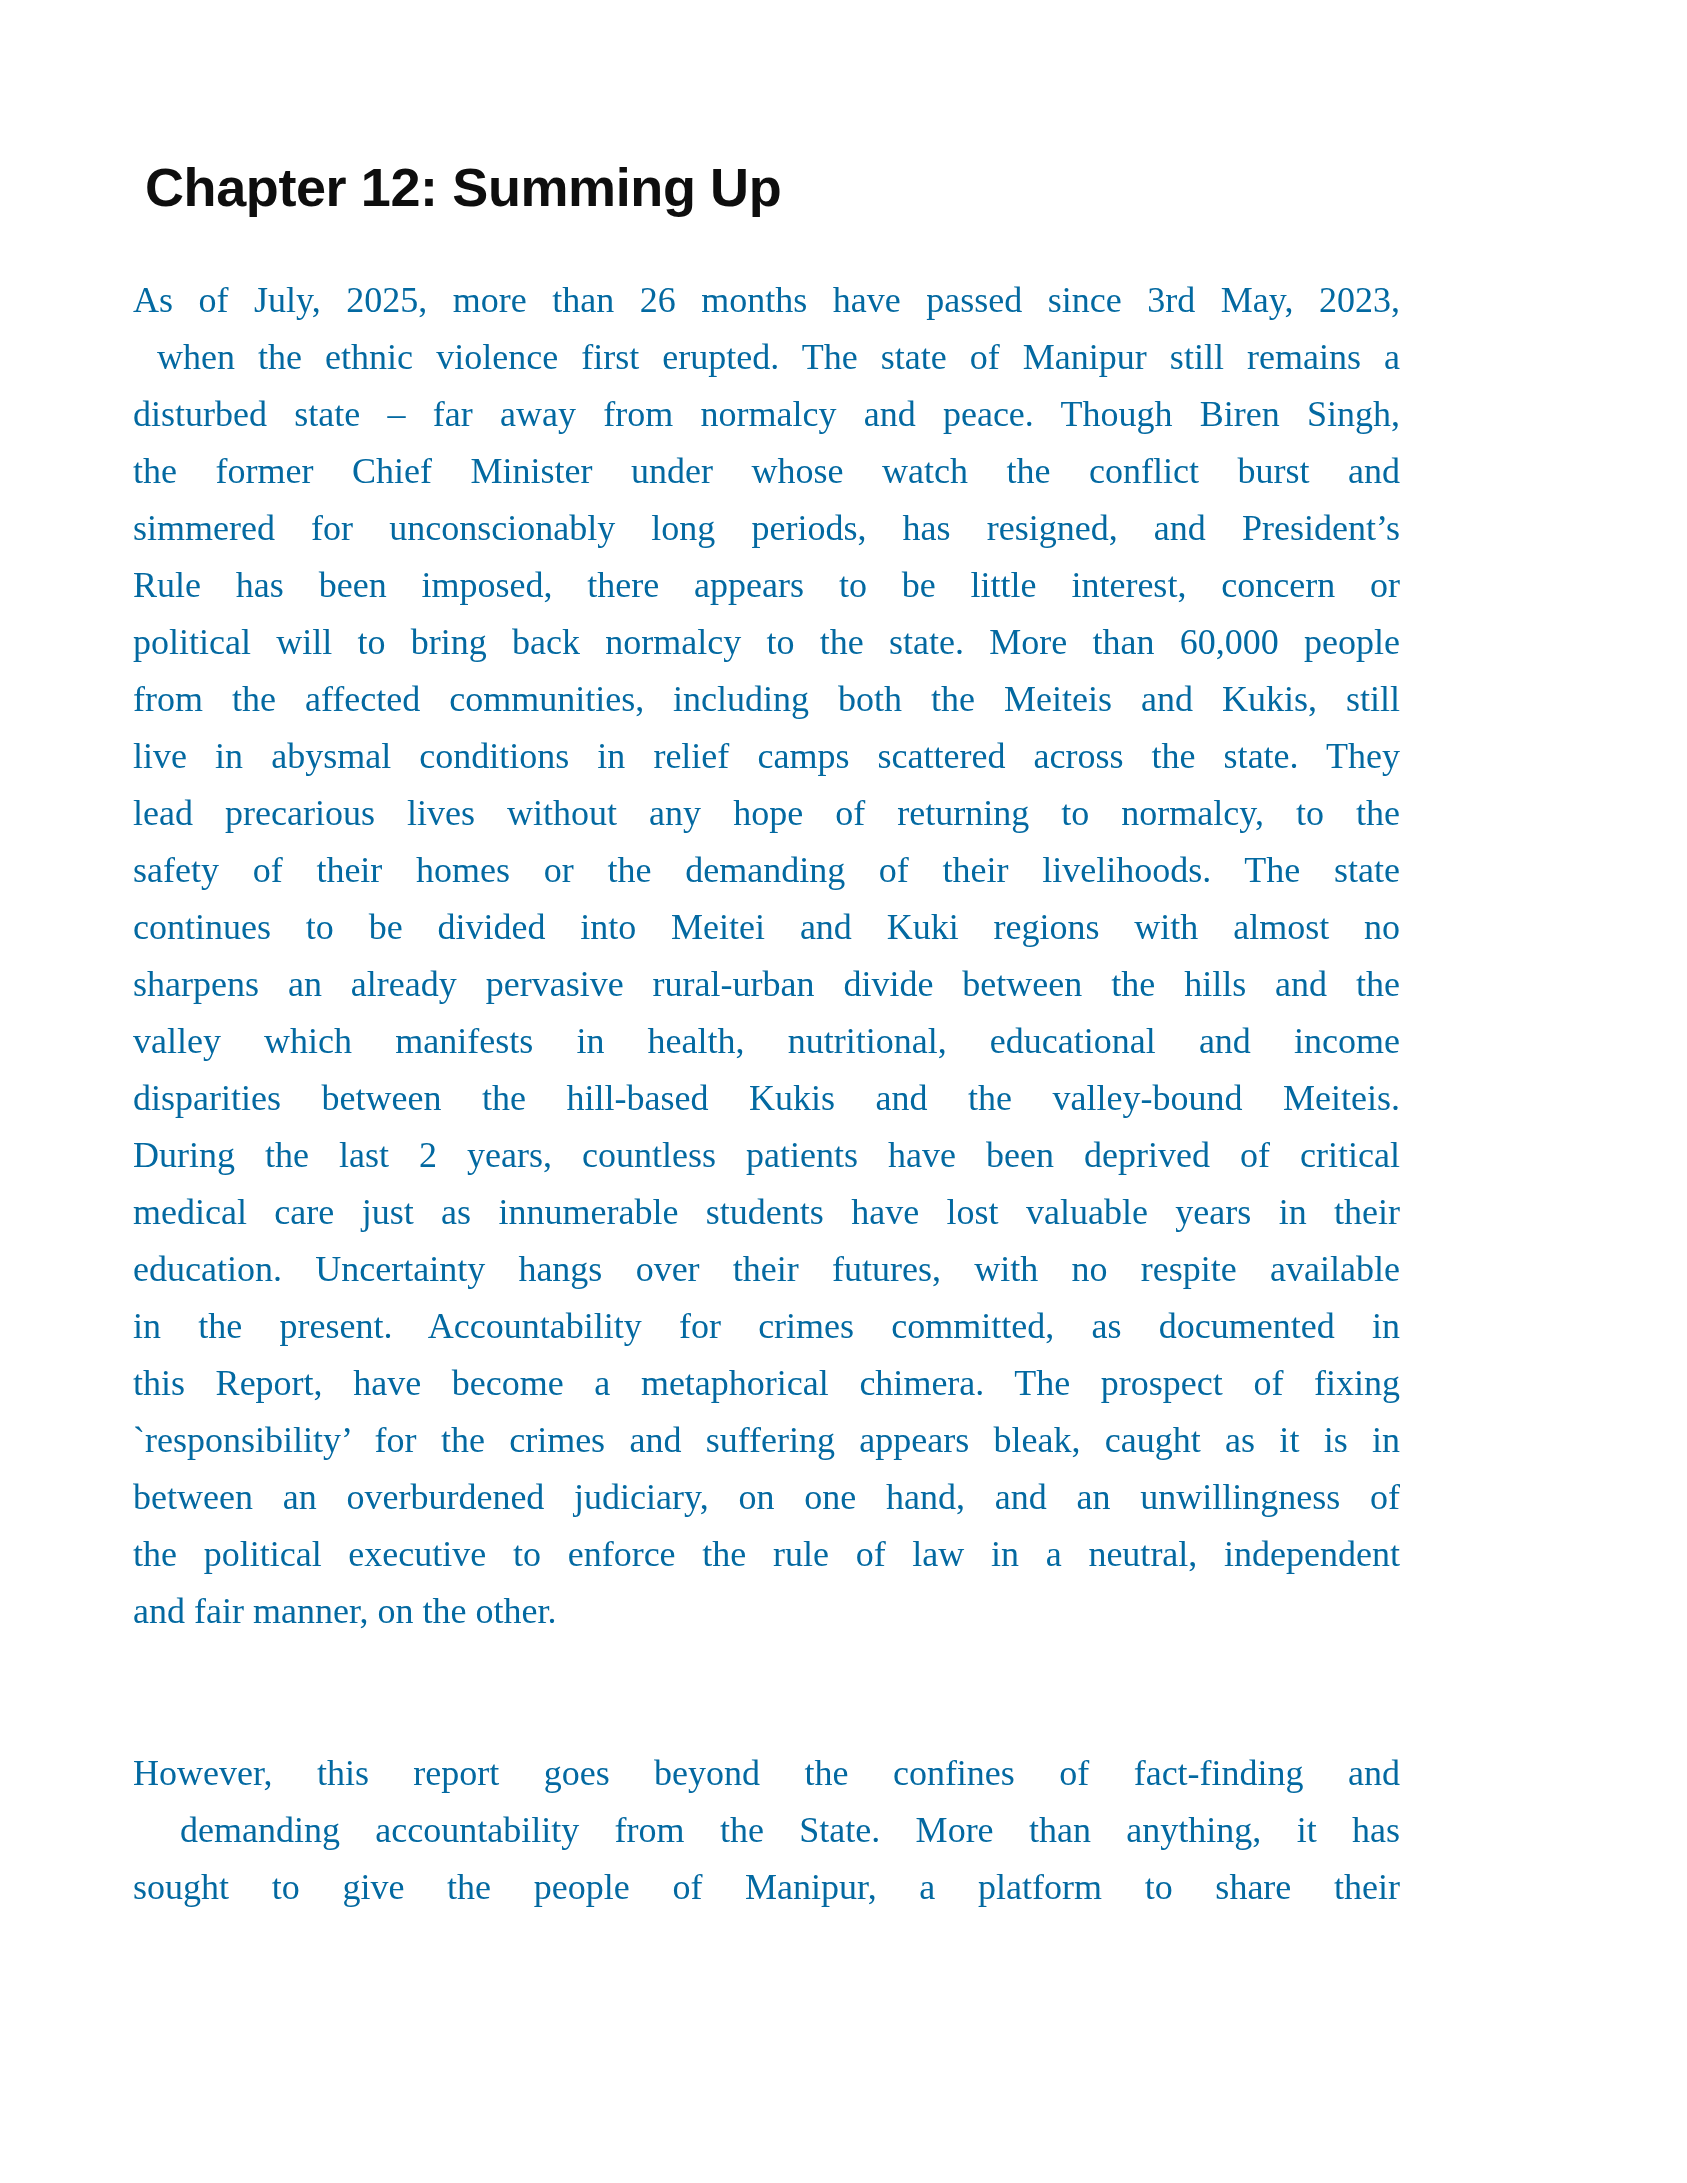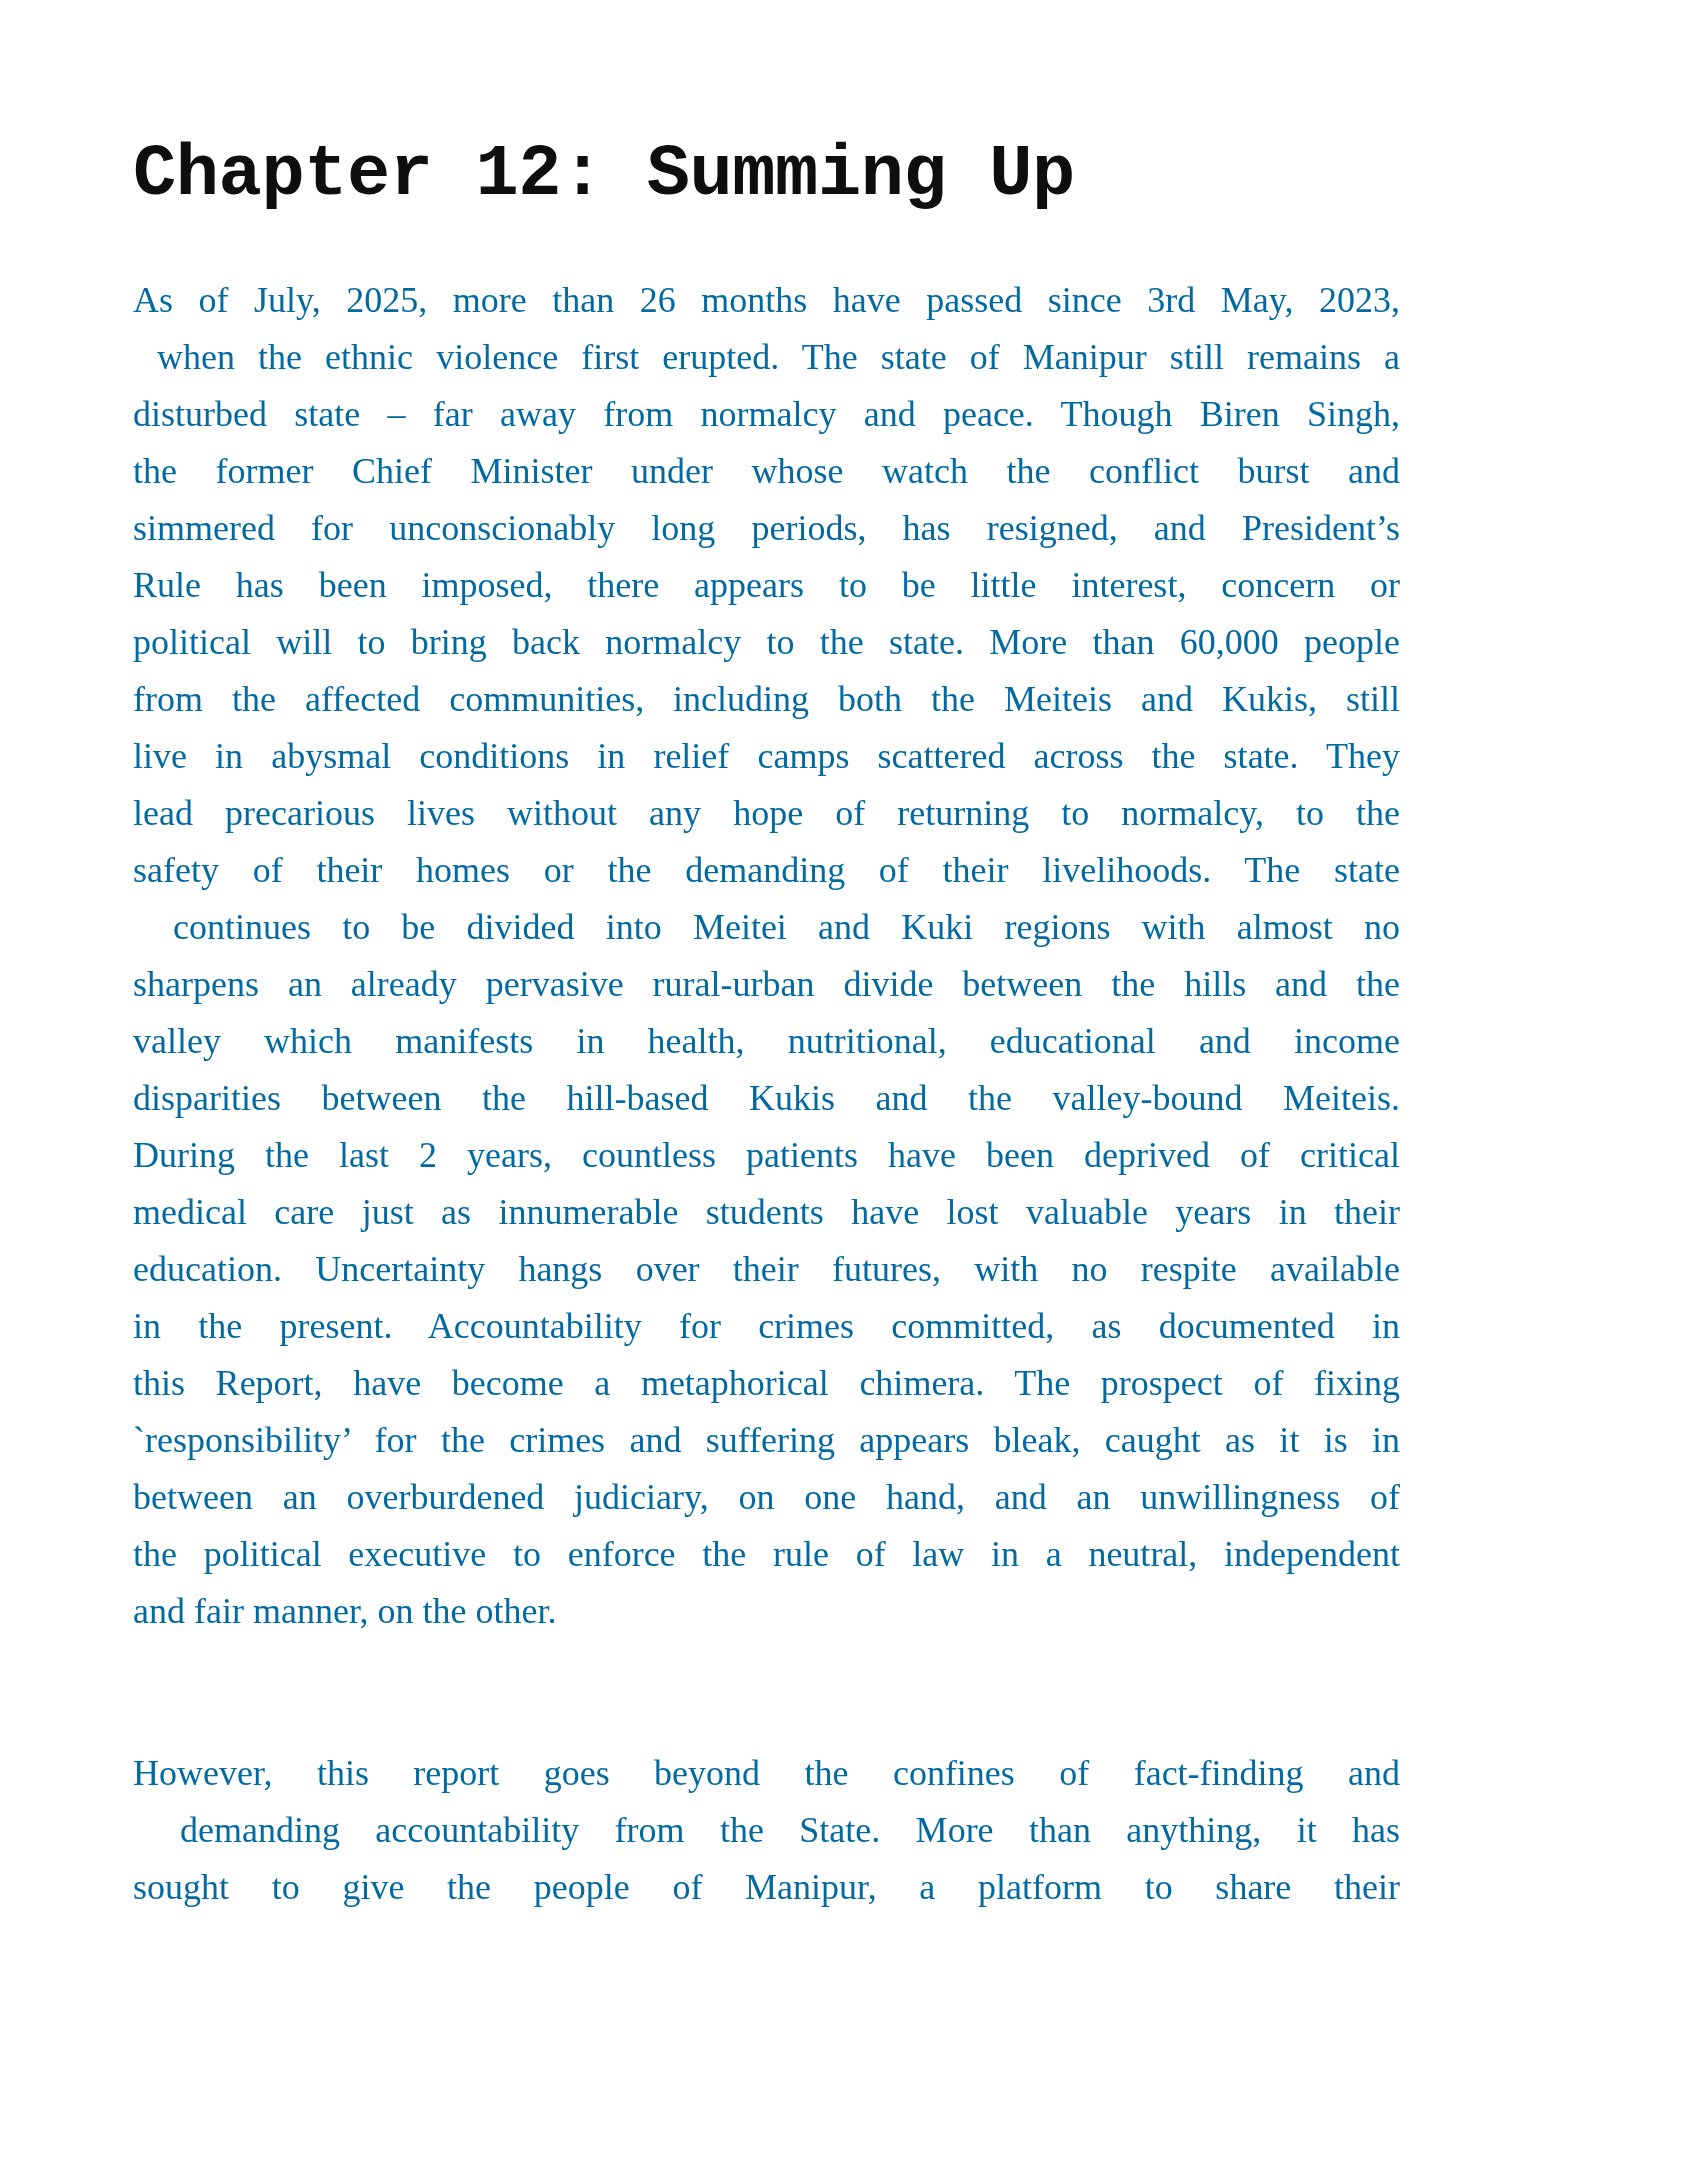--- a/index.html
+++ b/index.html
@@ -1,21 +1,21 @@
 <!DOCTYPE html>
 <html style="font-size:13px"><head>
 <meta charset="utf-8">
 <style>
   html, body { margin: 0; padding: 0; background: #ffffff; }
   body { width: 1687px; height: 2183px; position: relative; overflow: hidden; }
   .page { position: absolute; left: 0; top: 0; width: 1687px; height: 2183px; background: #ffffff; color: #141414; }
   .title {
     position: absolute; left: 133px; top: 142px;
-    font-family: Liberation Mono, monospace;
-    font-weight: bold; font-size: 72px; line-height: 66px; margin: 0; color: #0e0e0e;
+    font-family: Liberation Sans, sans-serif;
+    font-weight: bold; font-size: 54px; line-height: 66px; margin: 12px; color: #0e0e0e;
     letter-spacing: -0.4px;
   }
   .para {
     position: absolute; left: 133px; width: 1267px;
     font-family: "Liberation Serif", "DejaVu Serif", serif;
     font-size: 36px; color: #0369a1;
   }
   .para .line {
     display: block; height: 57px; line-height: 57px;
     text-align: justify; text-align-last: justify; white-space: nowrap;
@@ -41,21 +41,21 @@
     <span class="line" style="white-space: nowrap; margin-left: 24px;">when the ethnic violence first erupted. The state of Manipur still remains a</span>
     <span class="line" style="white-space: nowrap;">disturbed state – far away from normalcy and peace. Though Biren Singh,</span>
     <span class="line" style="white-space: nowrap;">the former Chief Minister under whose watch the conflict burst and</span>
     <span class="line" style="white-space: nowrap;">simmered for unconscionably long periods, has resigned, and President’s</span>
     <span class="line" style="white-space: nowrap;">Rule has been imposed, there appears to be little interest, concern or</span>
     <span class="line" style="white-space: nowrap;">political will to bring back normalcy to the state. More than 60,000 people</span>
     <span class="line" style="white-space: nowrap;">from the affected communities, including both the Meiteis and Kukis, still</span>
     <span class="line" style="white-space: nowrap;">live in abysmal conditions in relief camps scattered across the state. They</span>
     <span class="line" style="white-space: nowrap;">lead precarious lives without any hope of returning to normalcy, to the</span>
     <span class="line" style="white-space: nowrap;">safety of their homes or the demanding of their livelihoods. The state</span>
-    <span class="line" style="white-space: nowrap; margin-left: 40px;">continues to be divided into Meitei and Kuki regions with almost no</span>
+    <span class="line" style="white-space: nowrap;">continues to be divided into Meitei and Kuki regions with almost no</span>
     <span class="line" style="white-space: nowrap;">sharpens an already pervasive rural-urban divide between the hills and the</span>
     <span class="line" style="white-space: nowrap;">valley which manifests in health, nutritional, educational and income</span>
     <span class="line" style="white-space: nowrap;">disparities between the hill-based Kukis and the valley-bound Meiteis.</span>
     <span class="line" style="white-space: nowrap;">During the last 2 years, countless patients have been deprived of critical</span>
     <span class="line" style="white-space: nowrap;">medical care just as innumerable students have lost valuable years in their</span>
     <span class="line" style="white-space: nowrap;">education. Uncertainty hangs over their futures, with no respite available</span>
     <span class="line" style="white-space: nowrap;">in the present. Accountability for crimes committed, as documented in</span>
     <span class="line" style="white-space: nowrap;">this Report, have become a metaphorical chimera. The prospect of fixing</span>
     <span class="line" style="white-space: nowrap;">`responsibility’ for the crimes and suffering appears bleak, caught as it is in</span>
     <span class="line" style="white-space: nowrap;">between an overburdened judiciary, on one hand, and an unwillingness of</span>

